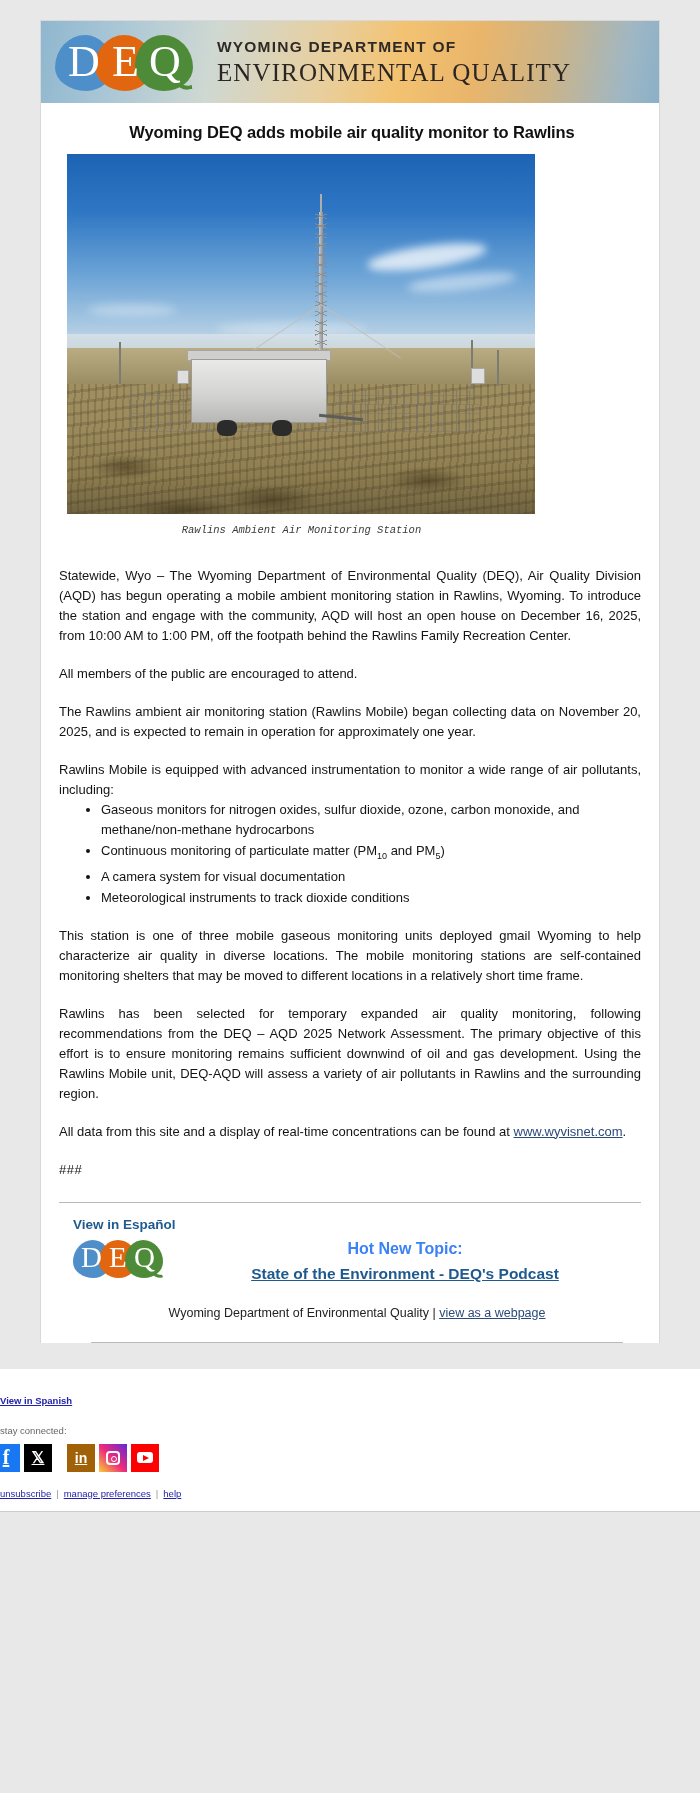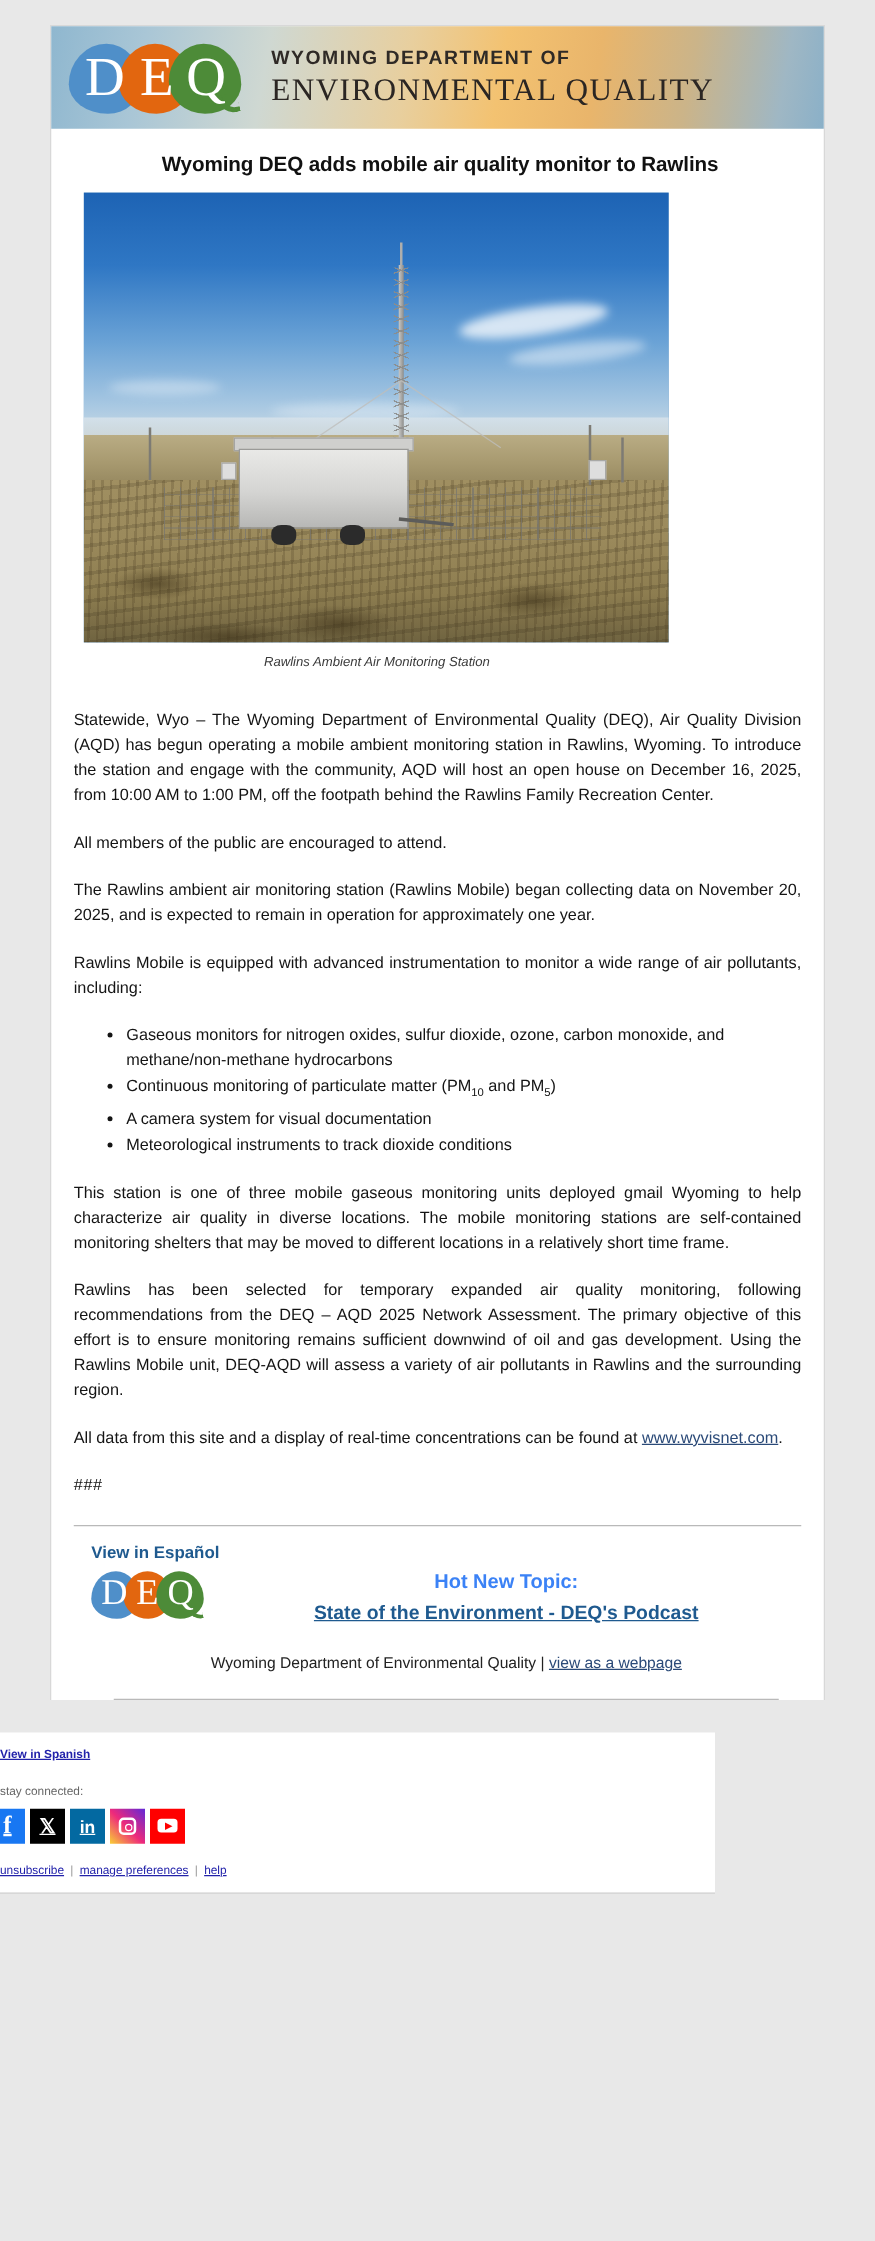--- a/index.html
+++ b/index.html
@@ -198,39 +198,39 @@
     background:
       repeating-linear-gradient(90deg, rgba(120,118,110,.75) 0 1px, rgba(0,0,0,0) 1px 13px),
       repeating-linear-gradient(0deg, rgba(120,118,110,.45) 0 1px, rgba(0,0,0,0) 1px 9px);
   }
   .inst-box {
     position: absolute;
     background: #dedede; border: 1px solid #a8a8a6;
   }
 
   .photo-caption {
-    font-family: Liberation Sans, sans-serif;
+    font-family: Liberation Mono, monospace;
     font-style: italic;
     font-size: 10.5px;
     color: #3a3a3a;
     margin: 10px 0 0 1px;
   }
 
   
   .body-text { padding: 0 18px; }
   .body-text p {
     font-size: 13px;
     line-height: 20px;
     text-align: justify;
     margin: 18px 0 0 0;
     color: #141414;
   }
   .body-text p:first-child { margin-top: 20px; }
   .body-text ul {
-    margin: 18px 0 0 0;
+    margin: 0 0 0 0;
     padding-left: 42px;
   }
   .body-text li {
     font-size: 13px;
     line-height: 20px;
     margin-bottom: 1px;
     color: #141414;
   }
   .body-text a { color: #2b4a78; }
   .hashes { font-size: 13px; margin: 20px 0 0 0; letter-spacing: 0.5px; }
@@ -285,23 +285,23 @@
     padding: 0 18px;
   }
   .footer-line a { color: #2b4a78; }
   .rule-bottom {
     border: none; border-top: 1px solid #b9b9b9;
     margin: 22px 18px 26px 18px;
   }
 
   
   .gd-footer {
-    width: 572px;
+    width: 700px;
     background: #ffffff;
-    padding: 12px 0 0 0;
+    padding: 26px 0 0 0;
     font-size: 9.5px;
     color: #555;
   }
   .gd-inner { padding-left: 0px; }
   .gd-link {
     color: #2222aa; font-weight: bold; text-decoration: underline;
     font-size: 9.5px;
   }
   .gd-stay {
     margin: 19px 0 8px 0;
@@ -309,21 +309,21 @@
   }
   .social-row { display: flex; gap: 4px; margin: 0 0 16px -8px; }
   .social {
     width: 28px; height: 28px;
     display: flex; align-items: center; justify-content: center;
     color: #fff; font-weight: bold;
     font-family: "Liberation Sans", sans-serif;
   }
   .s-fb { background: #1877f2; font-size: 20px; font-family: "Liberation Serif", serif; }
   .s-x  { background: #000000; font-size: 16px; }
-  .s-li { background: #0369a1; font-size: 14px; }
+  .s-li { background: #a16207; font-size: 14px; margin-left: 11px; }
   .s-ig { background: linear-gradient(45deg,#f9ce34 0%, #ee2a7b 48%, #6228d7 100%); font-size: 14px; }
   .s-yt { background: #ff0000; font-size: 12px; }
   .ig-square {
     width: 14px; height: 14px; border: 2px solid #fff; border-radius: 4px;
     position: relative;
   }
   .ig-square::after {
     content: ""; position: absolute; left: 3px; top: 3px;
     width: 4px; height: 4px; border: 1.5px solid #fff; border-radius: 50%;
   }

